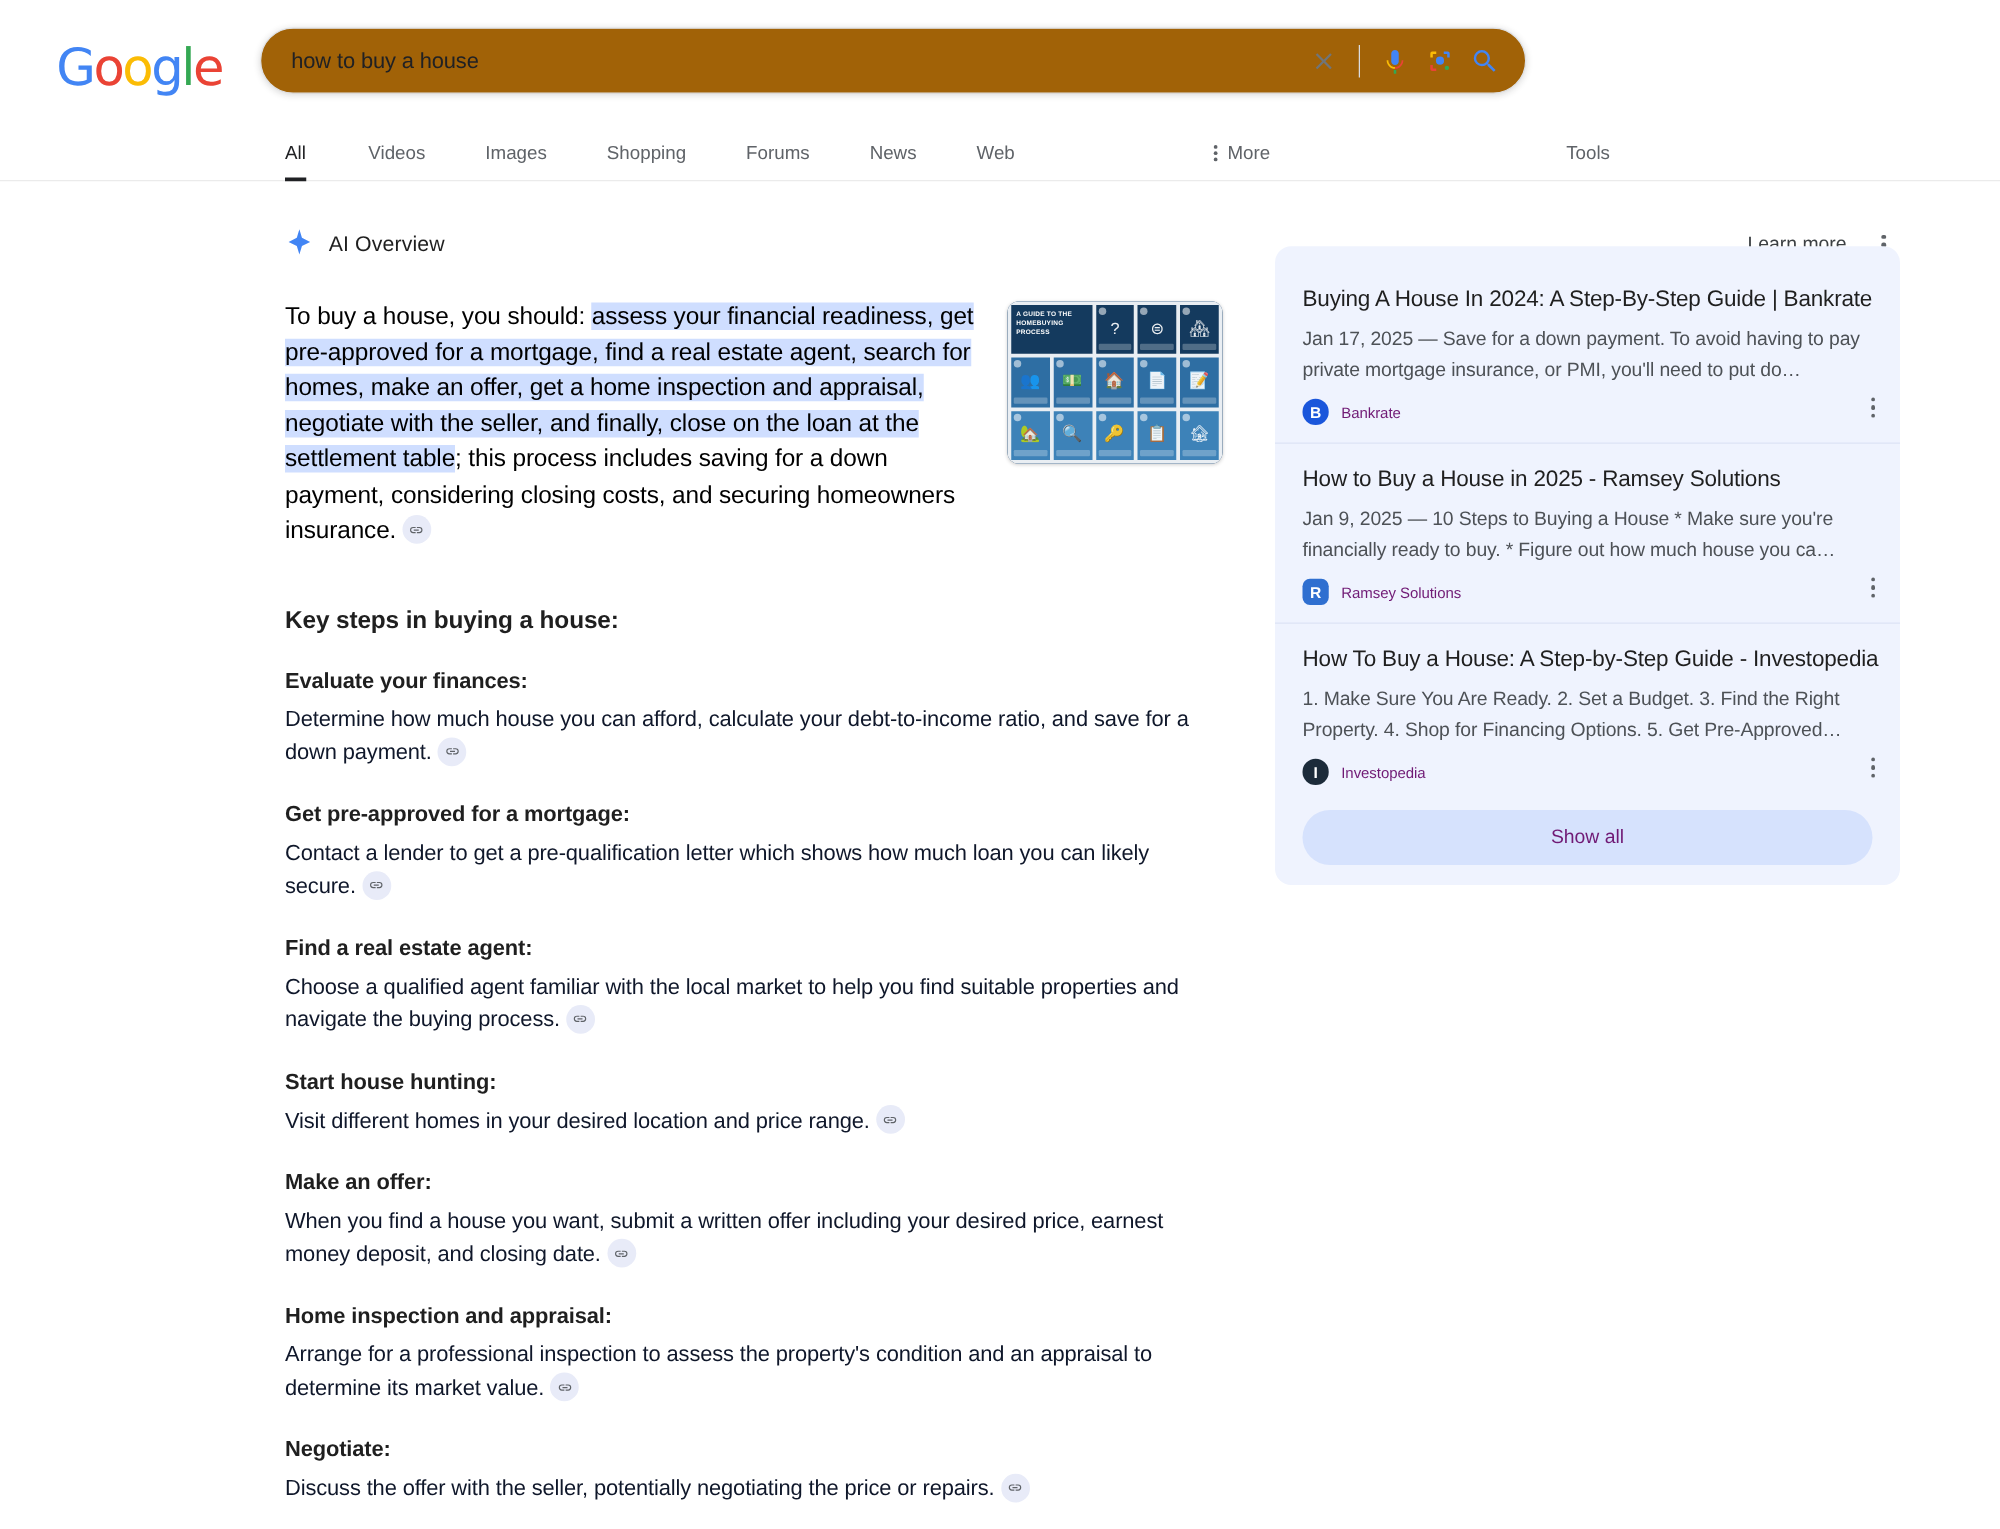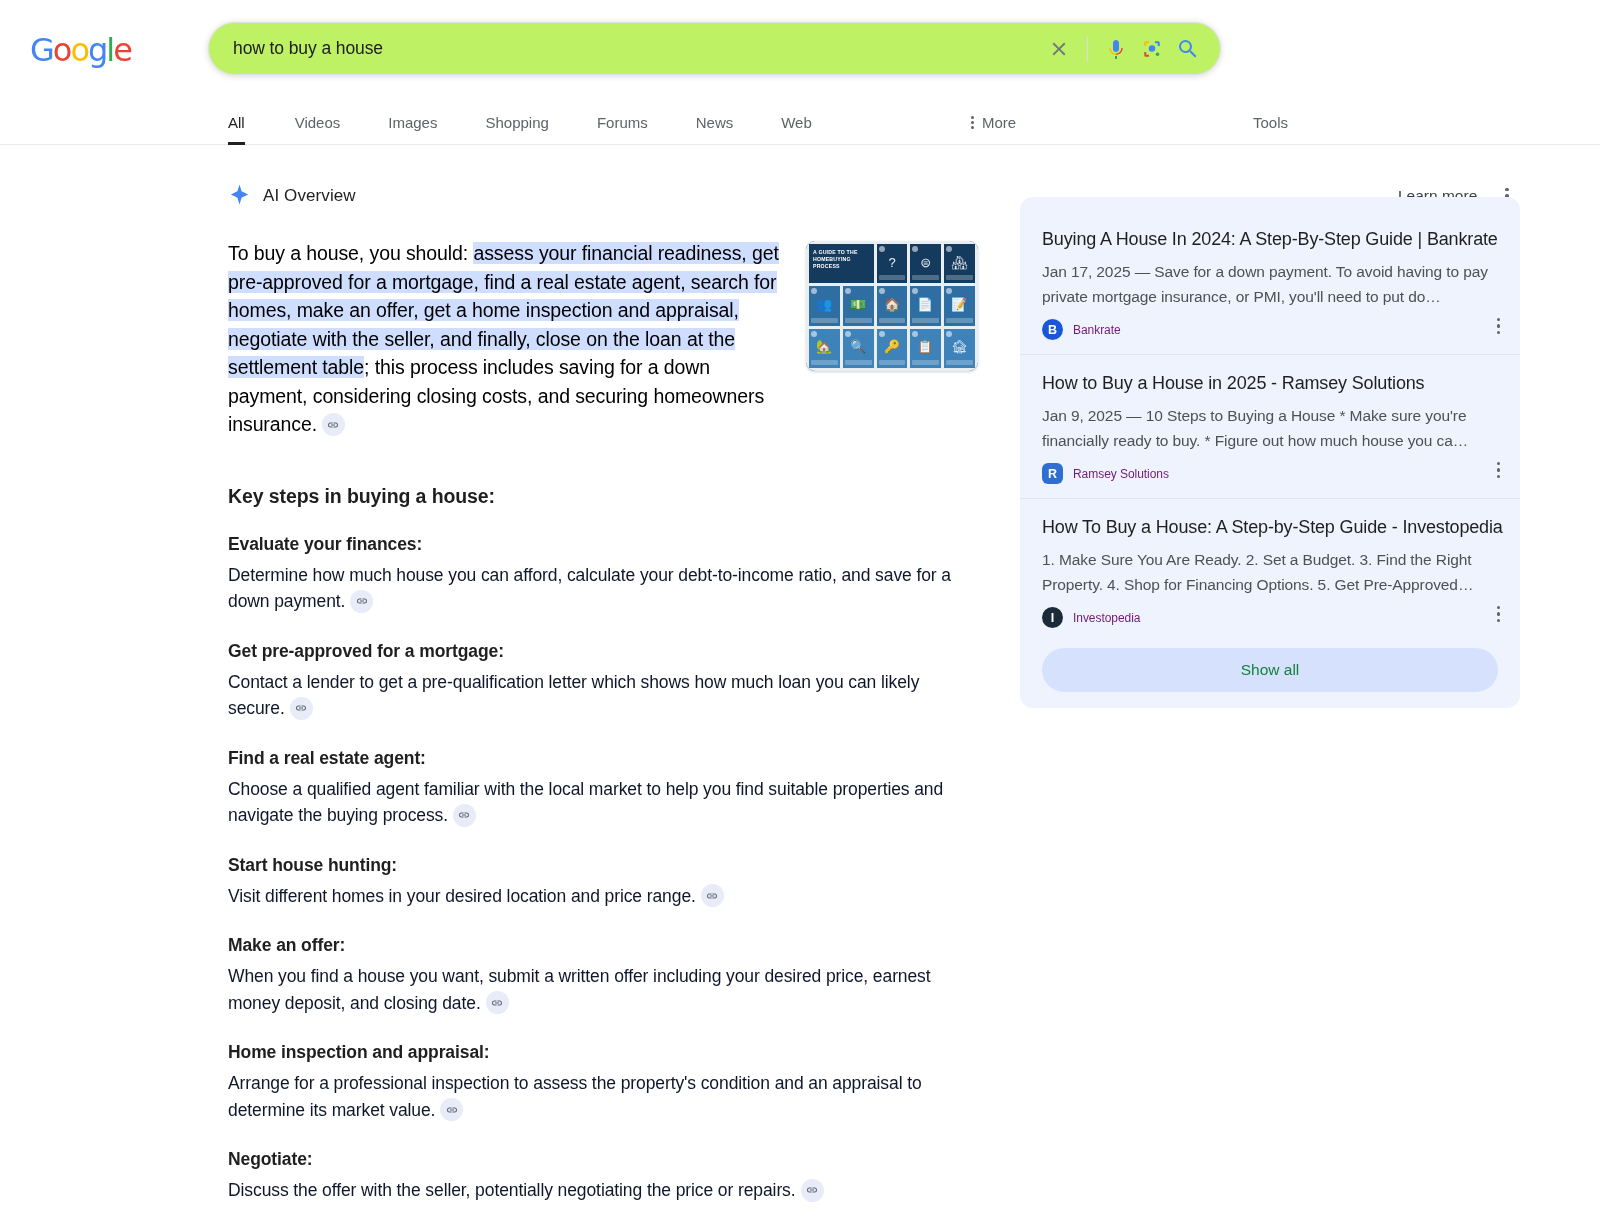--- a/index.html
+++ b/index.html
@@ -14,39 +14,39 @@
 
   
   .header {
     position: relative;
     height: 99px;
     display: flex;
     align-items: flex-start;
     padding-top: 22px;
   }
   .logo {
-    margin-left: 30px;
+    margin-left: 45px;
     font-family: "DejaVu Sans", sans-serif;
-    font-size: 32px;
+    font-size: 41px;
     letter-spacing: -2.0px;
     line-height: 1;
     padding-top: 12px;
     user-select: none;
     white-space: nowrap;
   }
 
   .searchbar {
     position: absolute;
     left: 208px;
     top: 22px;
     width: 1013px;
     height: 53px;
     border: 1px solid #dfe1e5;
     border-radius: 27px;
-    background: #bef264;
+    background: #a16207;
     box-shadow: 0 1px 6px rgba(32,33,36,0.18);
     display: flex;
     align-items: center;
     padding: 0 14px 0 24px;
   }
   .search-text {
     flex: 1;
     font-size: 17.5px;
     color: #202124;
     letter-spacing: -0.1px;
@@ -325,21 +325,21 @@
     bottom: 16px;
   }
   .showall-wrap { padding: 6px 22px 2px 22px; }
   .showall {
     width: 100%;
     height: 44px;
     border-radius: 22px;
     background: #d6e2fd;
     border: none;
     font-size: 15.5px;
-    color: #15803d;
+    color: #701a75;
     font-family: "Liberation Sans", sans-serif;
     cursor: pointer;
     display: flex; align-items: center; justify-content: center;
   }
 </style>
 </head>
 <body>
 
 <div class="header">
   <div class="logo" id="logo"><span style="color: rgb(66, 133, 244);">G</span><span style="color: rgb(234, 67, 53);">o</span><span style="color: rgb(251, 188, 5);">o</span><span style="color: rgb(66, 133, 244);">g</span><span style="color: rgb(52, 168, 83);">l</span><span style="color: rgb(234, 67, 53);">e</span></div>

